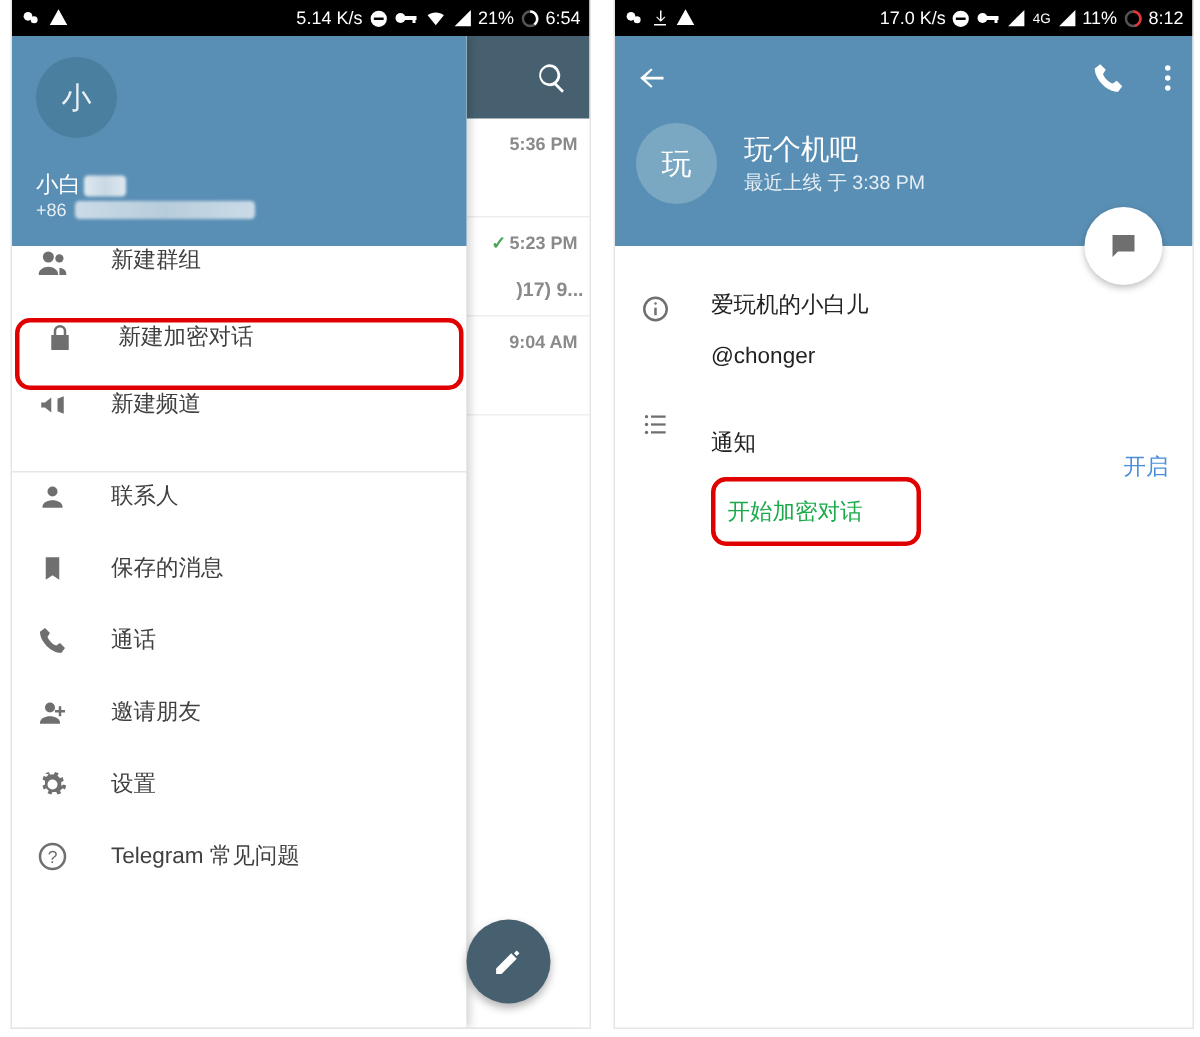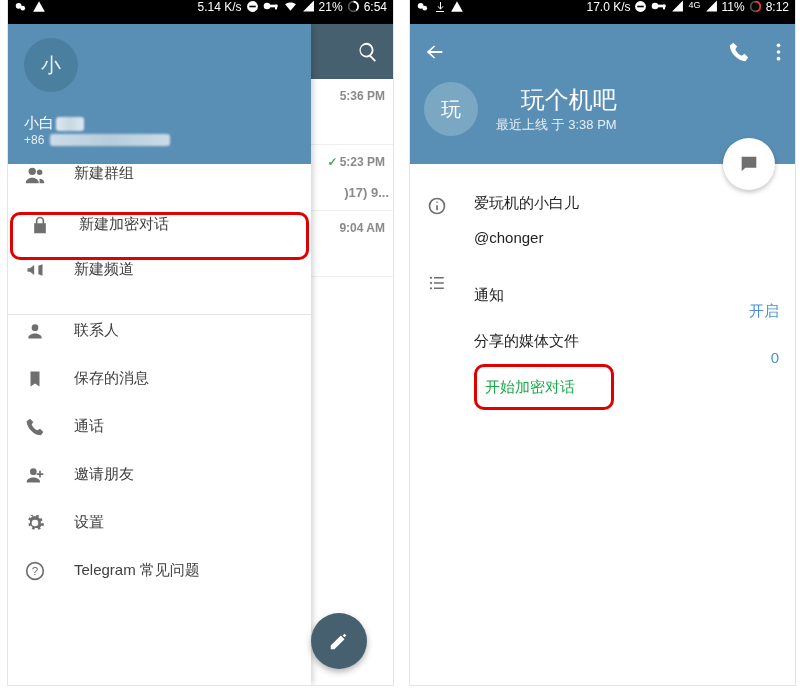--- a/index.html
+++ b/index.html
@@ -2,21 +2,21 @@
 <html><head>
 <meta charset="utf-8">
 <style>
   * { box-sizing: border-box; margin: 0; padding: 0; }
   body { background: #fff; font-family: -apple-system, "Helvetica Neue", Arial, sans-serif; width: 800px; height: 691px; position: relative; overflow: hidden; }
   .canvas { position: relative; width: 800px; height: 691px; background: #fff; }
   .phone { position: absolute; top: 0; width: 385px; height: 685px; background: #fff; box-shadow: 0 0 0 1px #e5e5e5; overflow: hidden; }
   .phone.left { left: 8px; }
   .phone.right { left: 410px; }
 
-  .statusbar { height: 24px; background: #000; color: #fff; font-size: 12px; display: flex; align-items: flex-start; padding: 0 6px; gap: 4px; }
+  .statusbar { height: 24px; background: #000; color: #fff; font-size: 12px; display: flex; align-items: center; padding: 0 6px; gap: 4px; }
   .statusbar .spacer { flex: 1; }
   .statusbar .ico { display: inline-flex; align-items: center; }
 
   .drawer-header { background: #5a8fb5; color: #fff; padding: 14px 16px 10px 16px; height: 140px; position: relative; }
   .avatar-lg { width: 54px; height: 54px; border-radius: 50%; background: #4a7f9f; display: flex; align-items: center; justify-content: center; font-size: 20px; color: #e8f0f5; }
   .drawer-name { margin-top: 22px; font-size: 15px; font-weight: 500; }
   .drawer-phone { font-size: 12px; opacity: 0.85; display: flex; align-items: center; gap: 6px; }
   .blur { display:inline-block; width: 120px; height: 12px; border-radius: 3px; background: linear-gradient(90deg,#dfe9f0,#c8d8e3,#dfe9f0); filter: blur(1px); }
 
   .chatlist-exposed { position: absolute; top: 24px; right: 0; width: 82px; height: calc(100% - 24px); background: #fff; box-shadow: -2px 0 6px rgba(0,0,0,0.18); }
@@ -35,21 +35,21 @@
   .fab { position: absolute; right: 26px; bottom: 16px; width: 56px; height: 56px; border-radius: 50%; background: #47606f; display: flex; align-items: center; justify-content: center; box-shadow: 0 3px 6px rgba(0,0,0,0.3); }
   .fab svg { fill: #fff; }
 
   .highlight-red { border: 3px solid #e10000; border-radius: 10px; }
 
   .profile-header { background: #5a8fb5; color: #fff; padding: 8px 14px 26px 14px; height: 140px; position: relative; }
   .profile-top { display: flex; align-items: center; gap: 20px; height: 40px; }
   .profile-actions { margin-left: auto; display: flex; gap: 26px; align-items: center; }
   .profile-main { display: flex; gap: 18px; align-items: center; margin-top: 10px; }
   .avatar-md { width: 54px; height: 54px; border-radius: 50%; background: #7aa8c3; display: flex; align-items: center; justify-content: center; font-size: 20px; }
-  .profile-name { font-size: 24px; font-weight: 500; text-align: right; }
+  .profile-name { font-size: 19px; font-weight: 500; }
   .profile-sub { font-size: 13px; opacity: 0.85; }
   .fab-msg { position: absolute; right: 20px; bottom: -26px; width: 52px; height: 52px; border-radius: 50%; background: #fff; box-shadow: 0 2px 5px rgba(0,0,0,0.25); display: flex; align-items: center; justify-content: center; }
 
   .profile-body { padding: 30px 16px 0 16px; }
   .info-row { display: flex; gap: 26px; margin-bottom: 26px; }
   .info-ico { width: 22px; display:flex; justify-content:center; color:#6f6f6f; padding-top:2px;}
   .info-content { flex: 1; }
   .info-title { font-size: 15px; color: #222; }
   .info-sub1 { font-size: 15px; color: #222; margin-top: 16px; }
   .info-sub2 { font-size: 12px; color: #9a9a9a; margin-top: 4px; }
@@ -352,24 +352,20 @@
               <rect x="8" y="11" width="13" height="2"></rect>
               <circle cx="4" cy="19" r="1.5"></circle>
               <rect x="8" y="18" width="13" height="2"></rect>
             </svg>
           </div>
       <div class="info-content">
         <div class="settings-row">
           <span class="settings-label">通知</span>
           <span class="settings-value">开启</span>
         </div>
-        <div class="settings-row">
-          <span class="settings-label">分享的媒体文件</span>
-          <span class="settings-value">0</span>
-        </div>
         <div class="settings-row highlight-red" style="padding:0 8px; width:fit-content; min-width:140px;">
           <span class="settings-green">开始加密对话</span>
         </div>
       </div>
     </div>
   </div>
 </div>
 
 </div>
 

